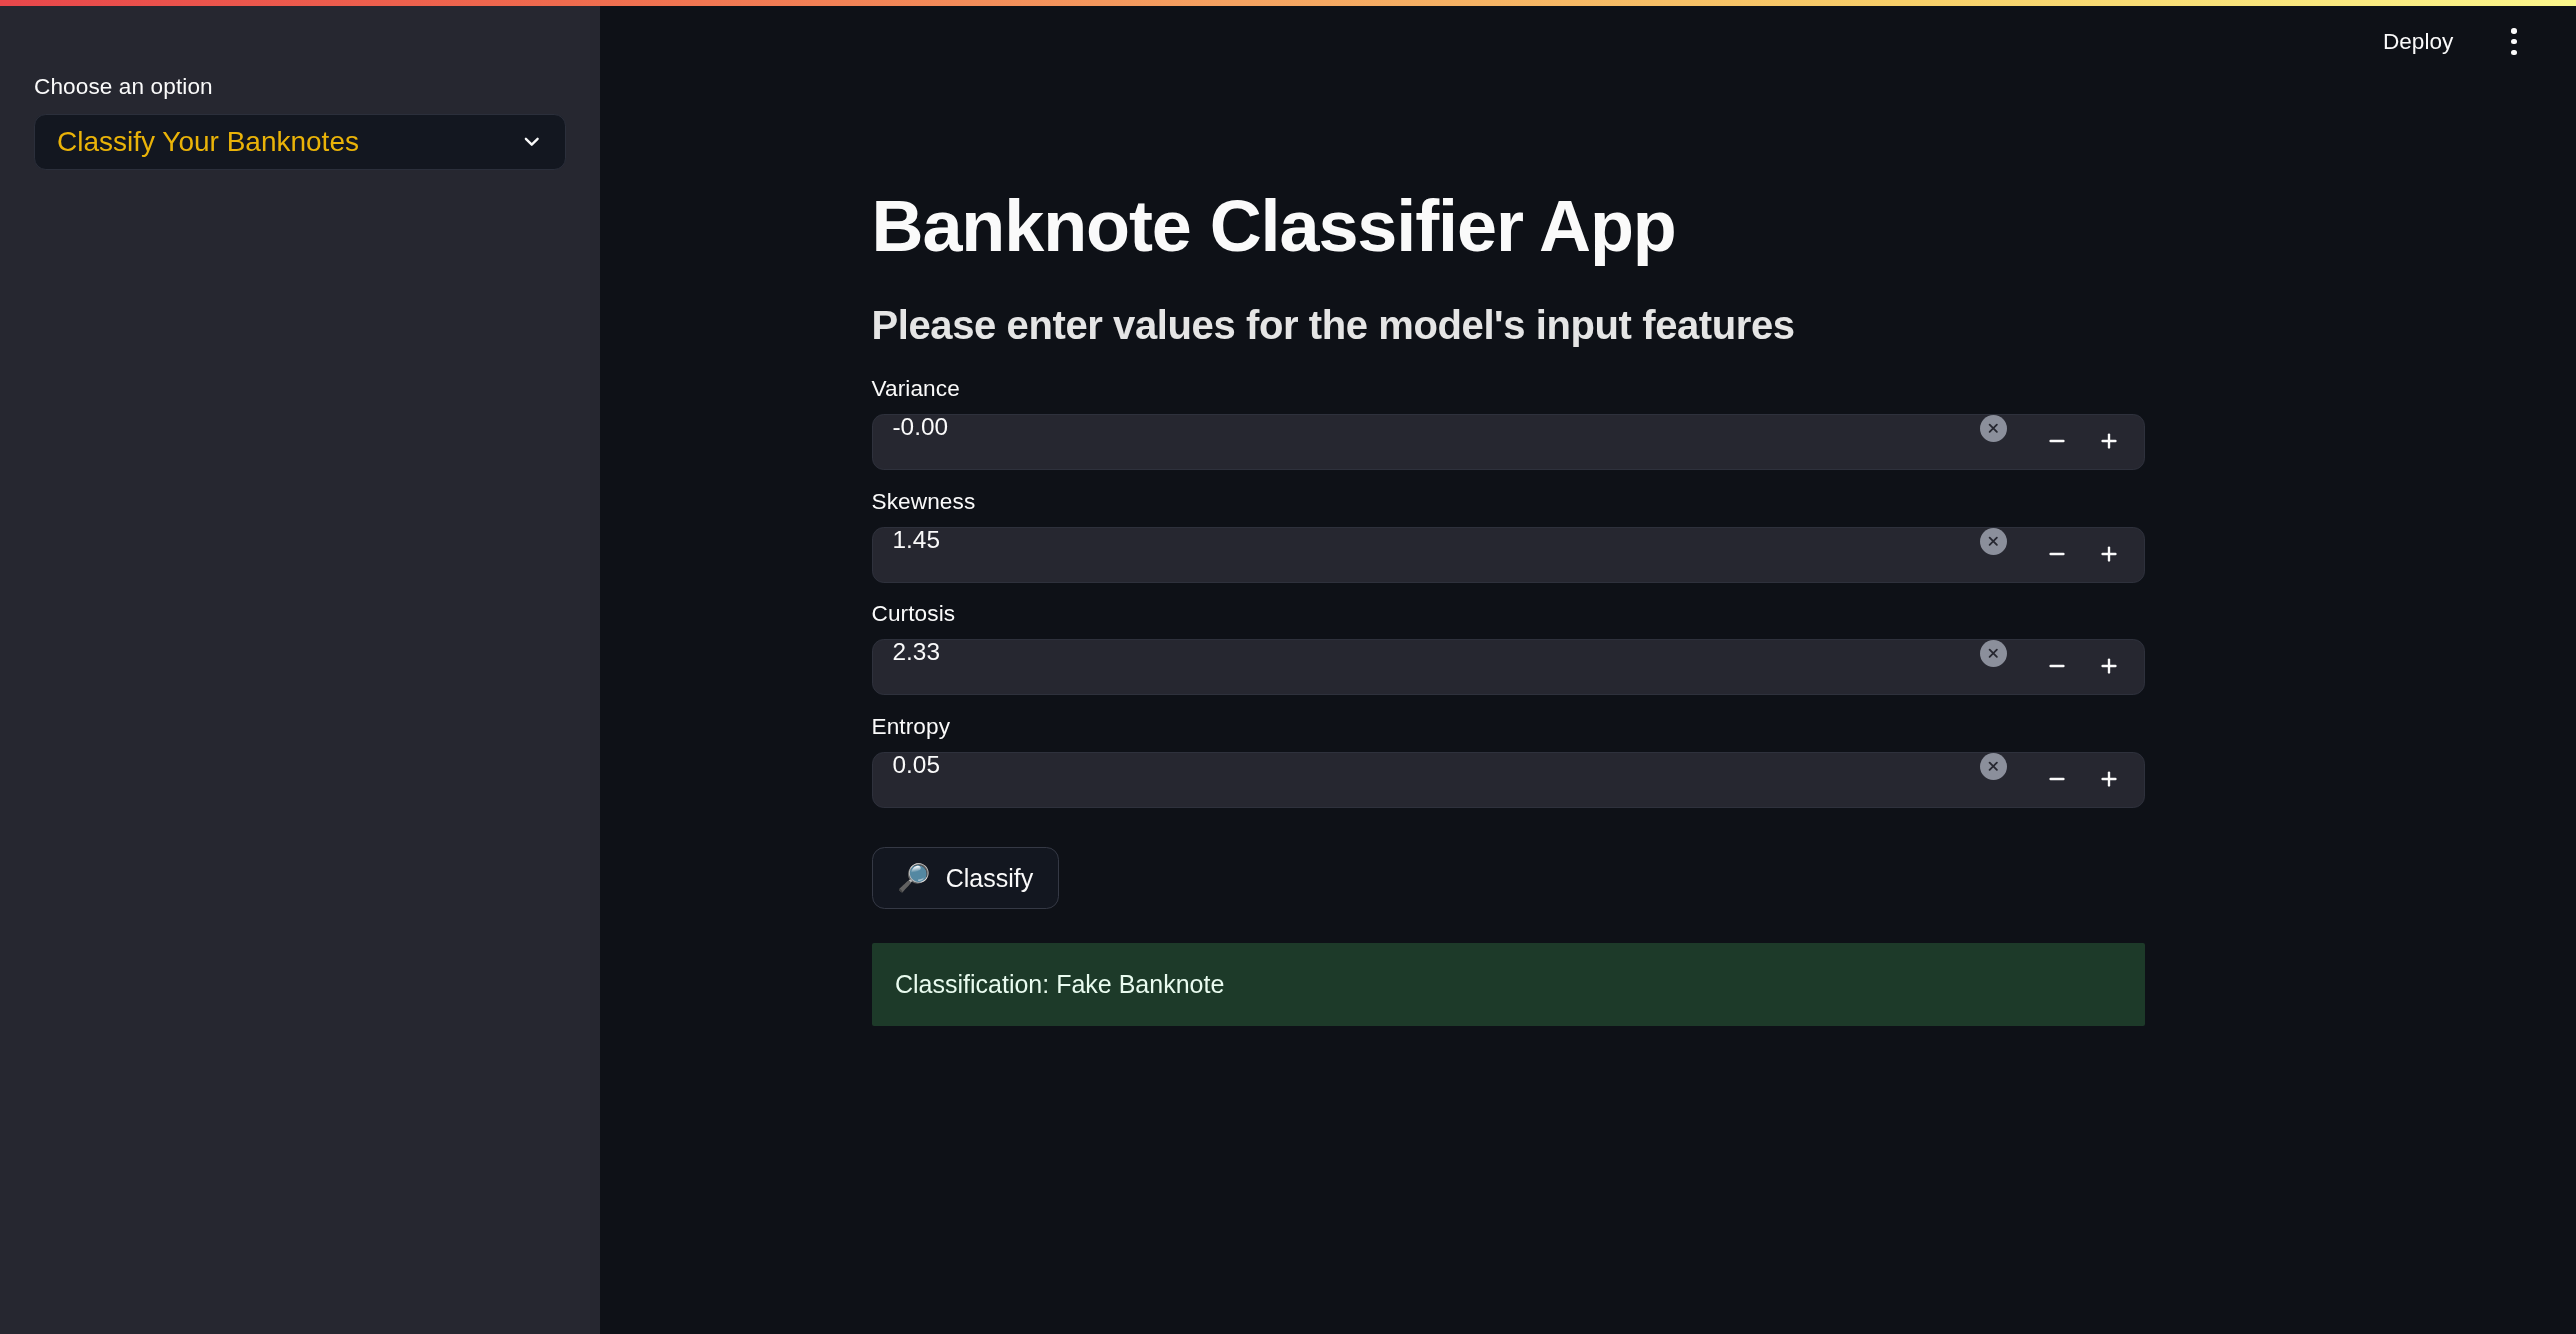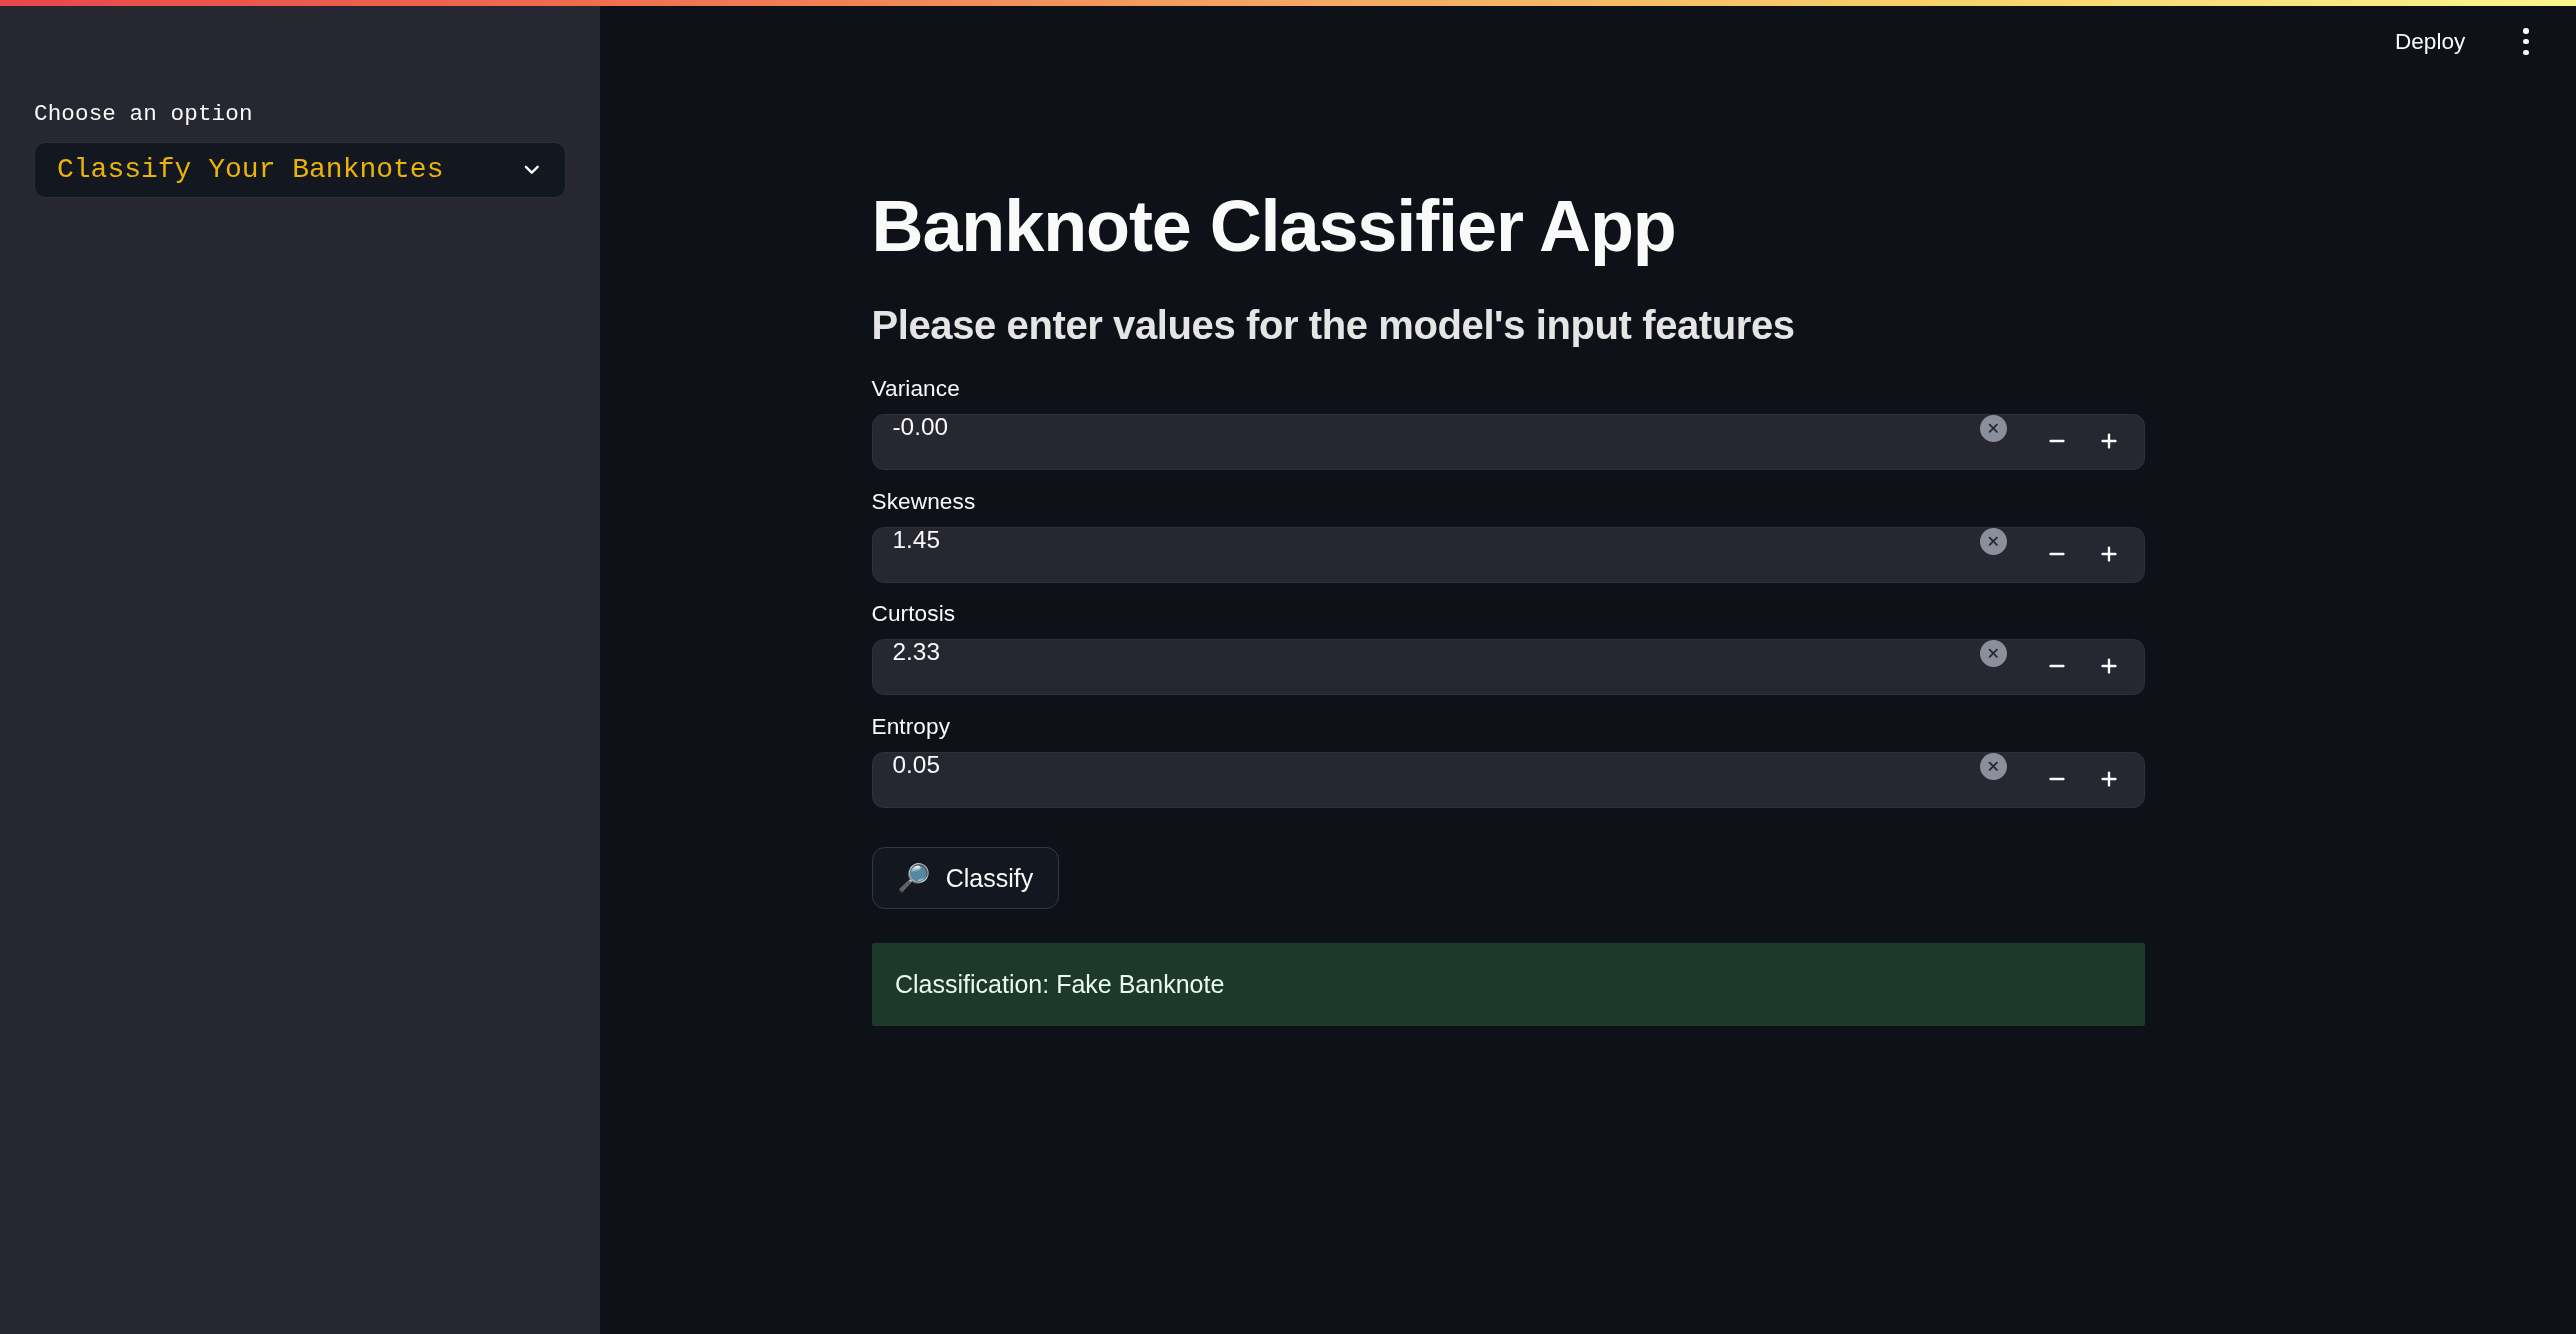--- a/index.html
+++ b/index.html
@@ -31,22 +31,21 @@
   .sidebar {
     position: absolute;
     top: 0; left: 0;
     width: 600px;
     height: 1334px;
     background: #262730;
     z-index: 10;
   }
 
   .sidebar-inner {
-    padding: 98px 34px 0 34px;
-    font-family: Liberation Mono, monospace;
+    padding: 70px 34px 0 34px;
   }
 
   .field-label {
     font-size: 22.6px;
     line-height: 1.5;
     font-weight: 400;
     color: #fafafa;
     margin-bottom: 10px;
     letter-spacing: 0.1px;
   }
@@ -80,21 +79,21 @@
     align-items: center;
     justify-content: center;
   }
   .chevron-down svg { display:block; }
 
   
   .app-header {
     position: absolute;
     top: 6.3px;
     left: 600px;
-    right: 4px;
+    right: 16px;
     height: 71px;
     background: #0e1117;
     display: flex;
     align-items: center;
     justify-content: flex-end;
     padding-right: 25px;
     gap: 27px;
     z-index: 20;
   }
 

